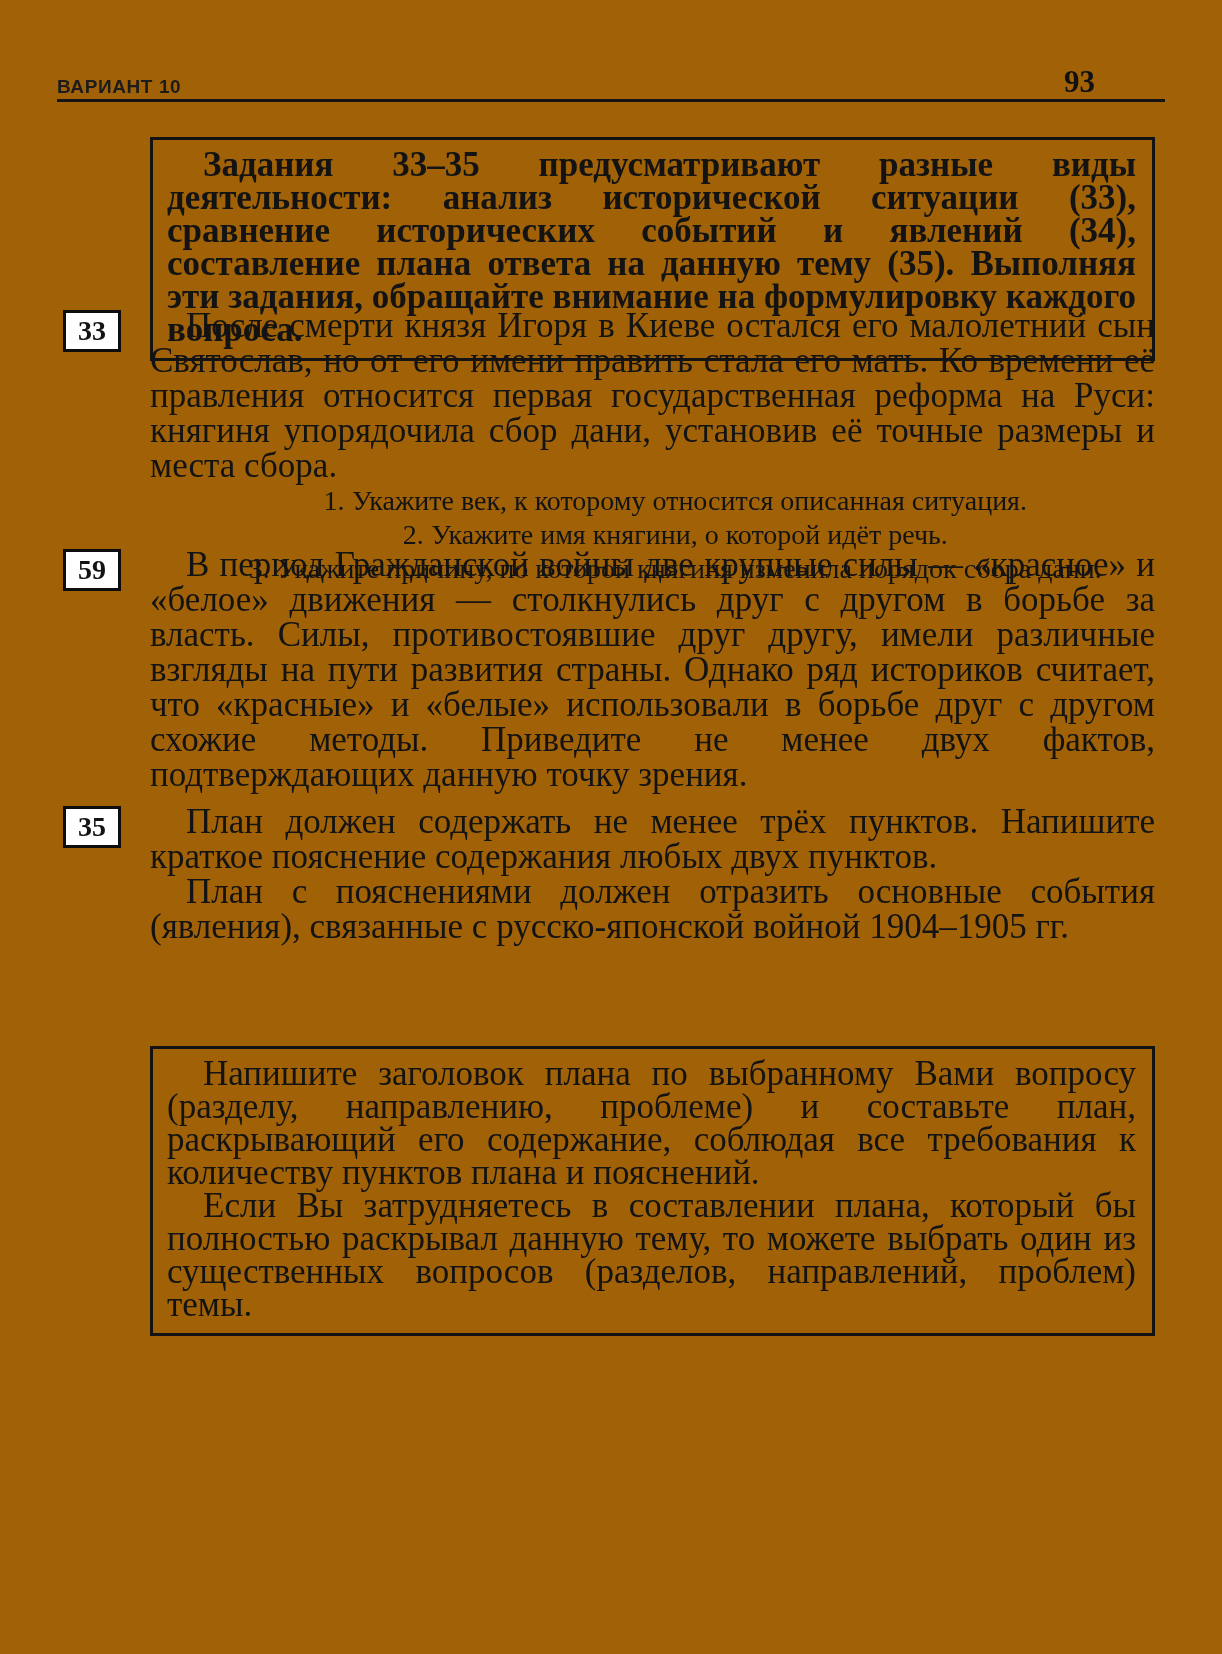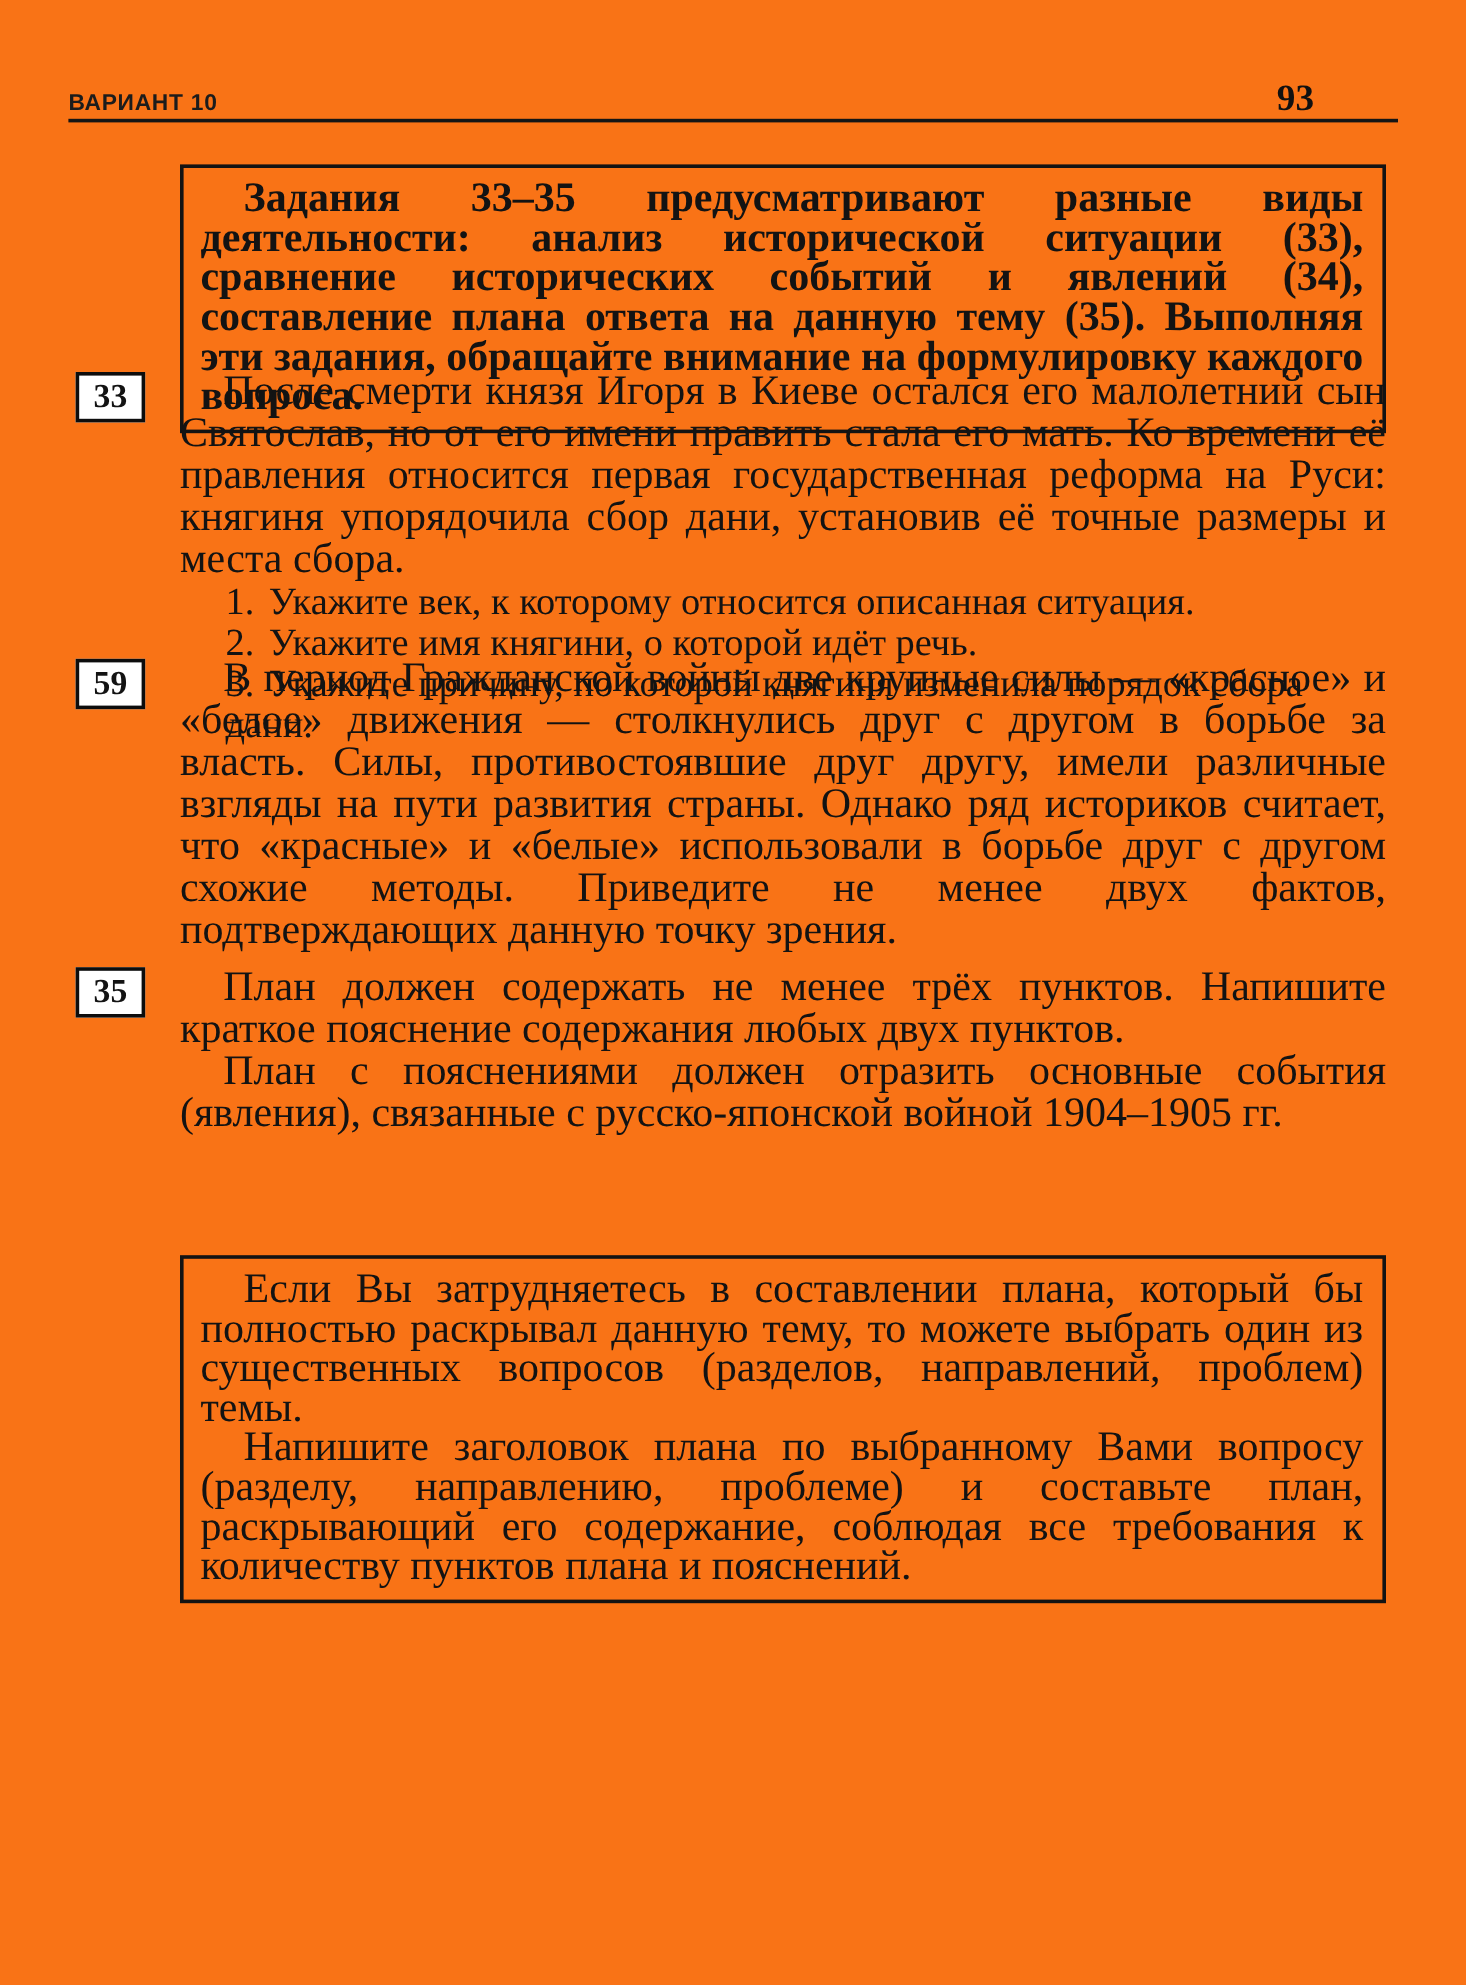--- a/index.html
+++ b/index.html
@@ -4,21 +4,21 @@
 <style>
   html, body {
     margin: 0;
     padding: 0;
     background: #ffffff;
   }
   .page {
     position: relative;
     width: 1222px;
     height: 1654px;
-    background: #f97316;
+    background: #a16207;
     font-family: "Liberation Serif", serif;
     color: #131313;
     overflow: hidden;
   }
 
   
   .header {
     position: absolute;
     top: 64px;
     left: 57px;
@@ -100,24 +100,24 @@
   }
   .task-number {
     font-weight: bold;
     font-size: 28px;
     font-family: "Liberation Serif", serif;
   }
   .task-items {
     margin-top: 1px;
   }
   .list-item {
-    font-size: 32px;
+    font-size: 28px;
     line-height: 34px;
     padding-left: 38px;
-    text-align: left;
+    text-align: center;
   }
   .li-num {
     display: inline-block;
     min-width: 36px;
     font-weight: normal;
   }
 </style>
 </head>
 <body>
 
@@ -160,17 +160,17 @@
 
   <div class="task" style="top:756px;margin-top:48px;">
     <div class="task-number-box">
       <span class="task-number">35</span>
     </div>
     <p class="para">План должен содержать не менее трёх пунктов. Напишите краткое пояснение содержания любых двух пунктов.</p>
     <p class="para">План с пояснениями должен отразить основные события (явления), связанные с русско-японской войной 1904–1905 гг.</p>
   </div>
 
   <div class="content-block frame-box hint-box" style="top:1046px;">
+    <p class="para">Напишите заголовок плана по выбранному Вами вопросу (разделу, направлению, проблеме) и составьте план, раскрывающий его содержание, соблюдая все требования к количеству пунктов плана и пояснений.</p>
     <p class="para">Если Вы затрудняетесь в составлении плана, который бы полностью раскрывал данную тему, то можете выбрать один из существенных вопросов (разделов, направлений, проблем) темы.</p>
-    <p class="para">Напишите заголовок плана по выбранному Вами вопросу (разделу, направлению, проблеме) и составьте план, раскрывающий его содержание, соблюдая все требования к количеству пунктов плана и пояснений.</p>
   </div>
 
 </div>
 
 </body></html>

